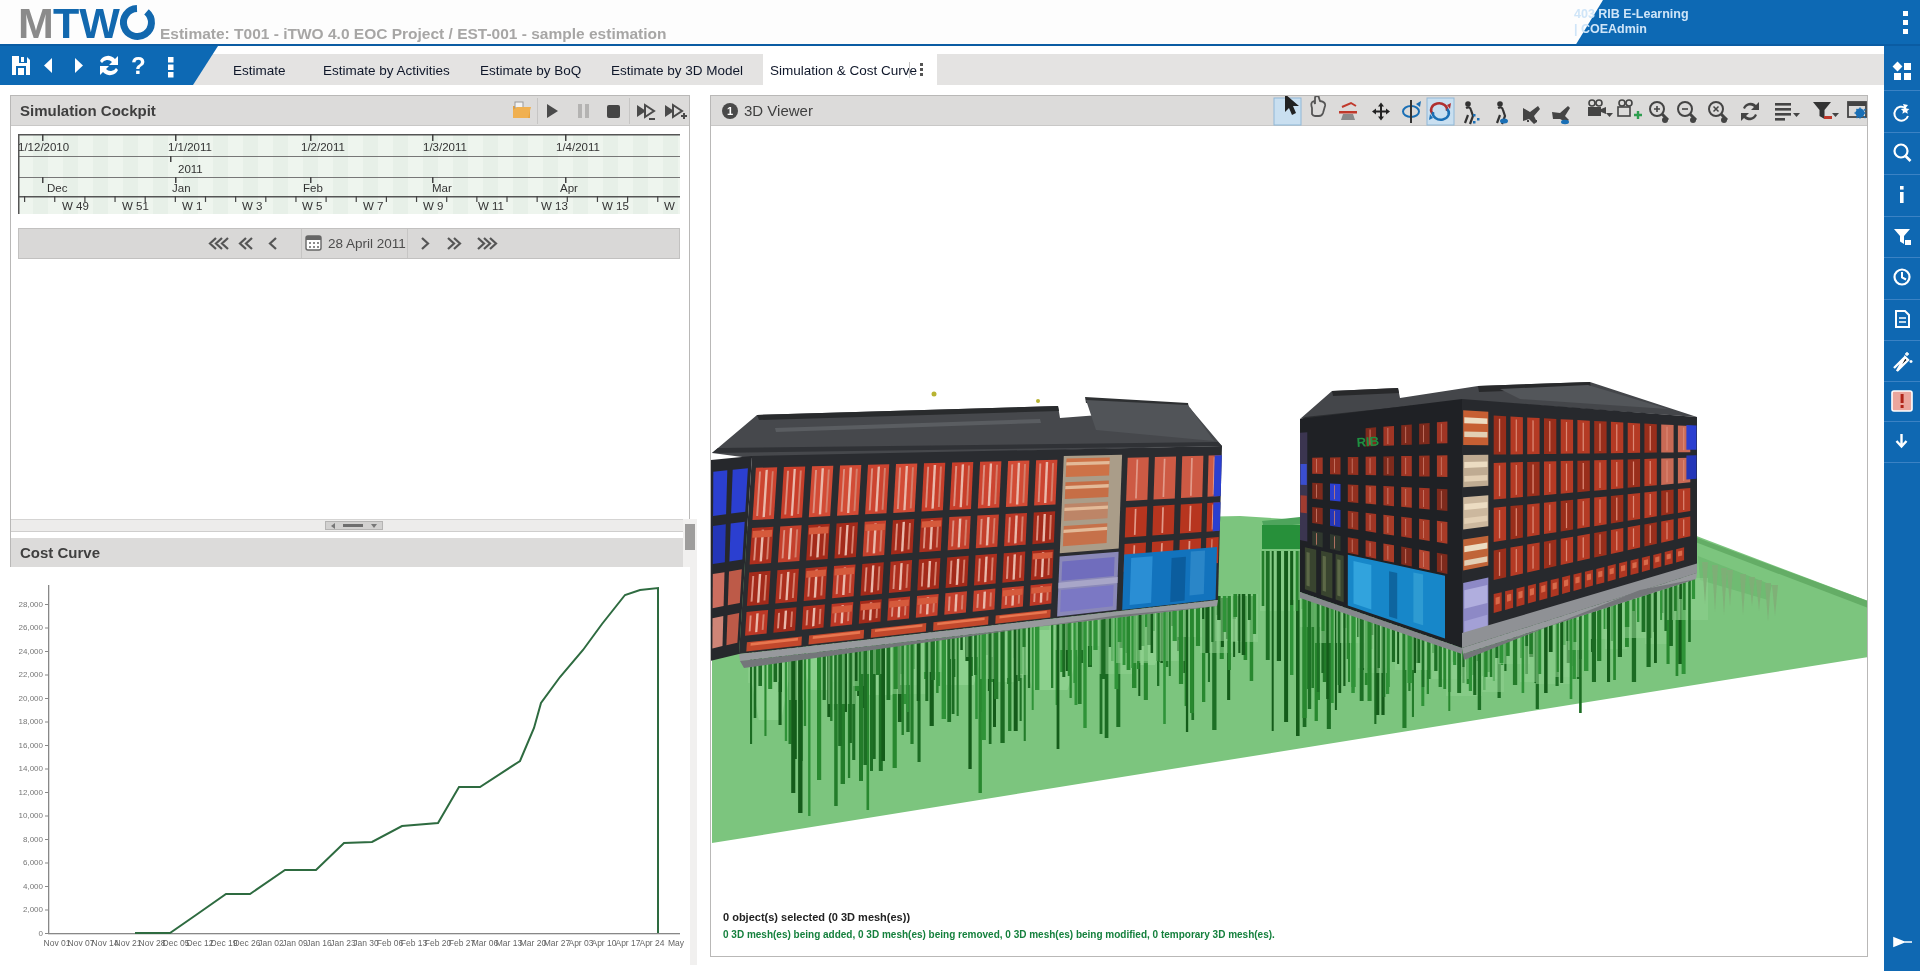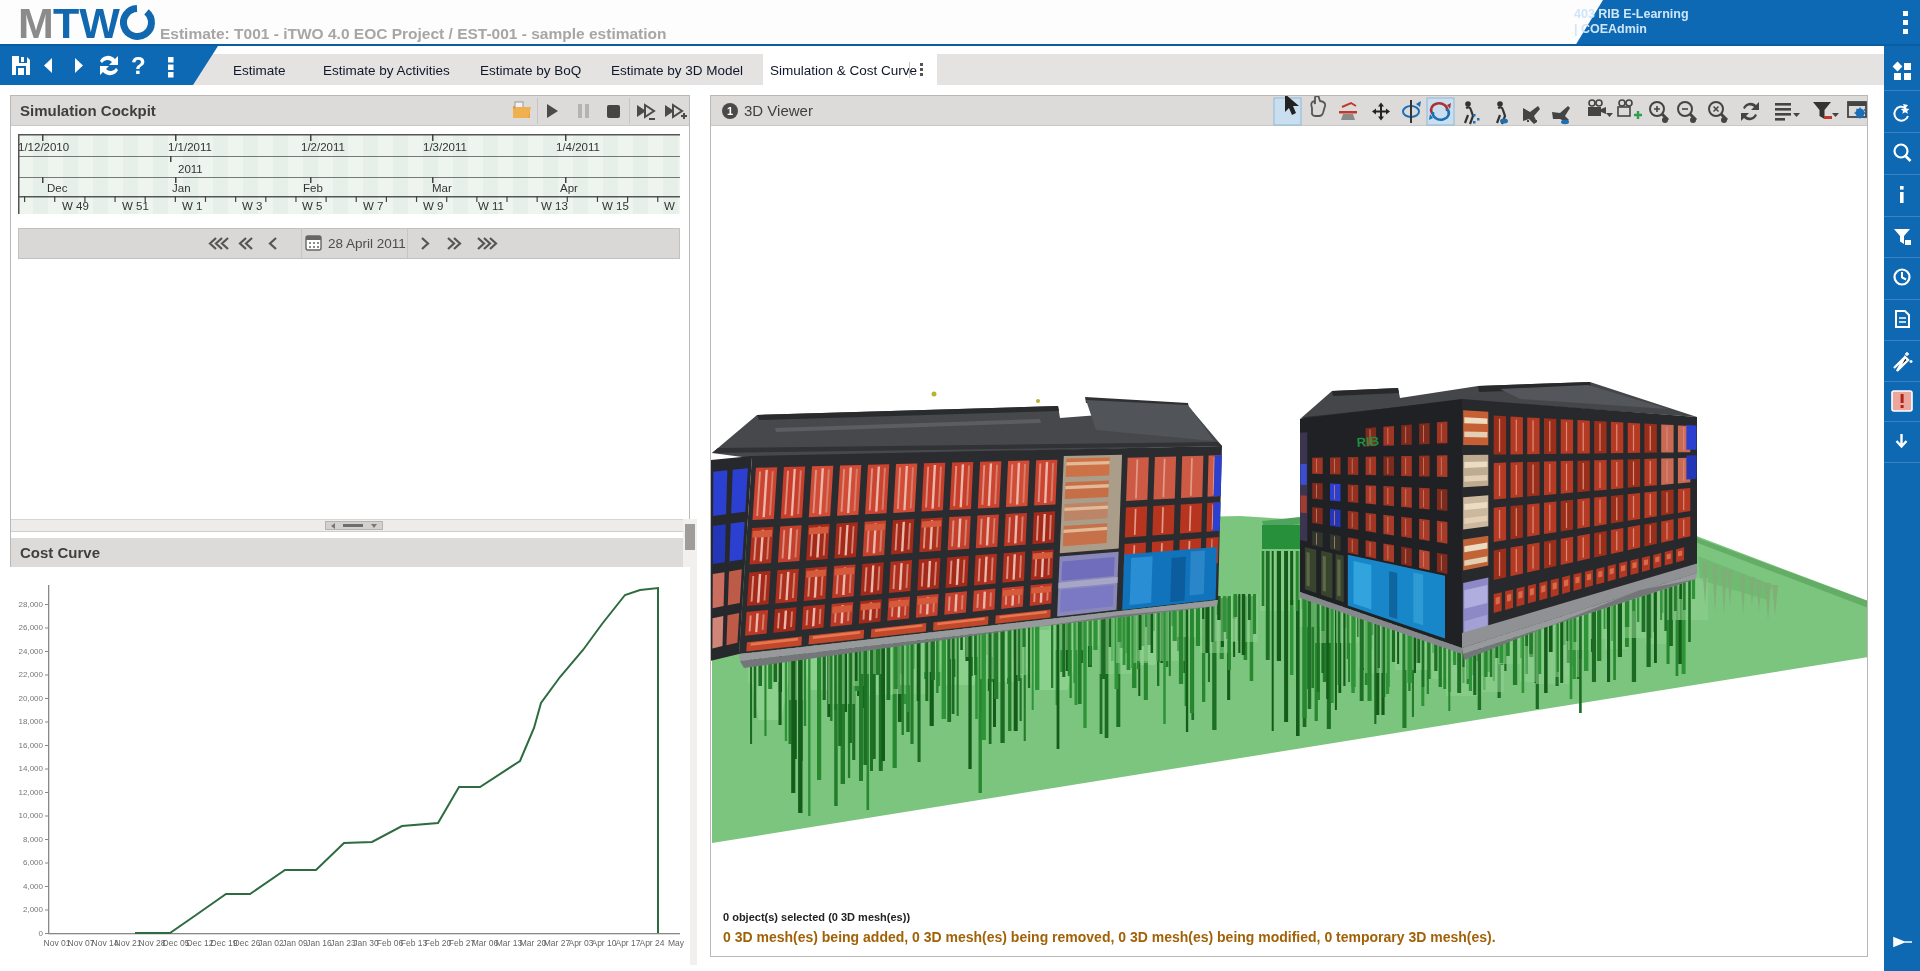--- a/index.html
+++ b/index.html
@@ -1308,21 +1308,21 @@
 <polygon points="1666.6,554.5 1670.8,553.4 1670.8,558.4 1666.6,559.5" fill="#d96a4a"></polygon>
 <polygon points="1676.1,549.3 1684.1,547.3 1684.1,560.2 1676.1,562.4" fill="#b03722"></polygon>
 <polygon points="1678.0,551.6 1682.2,550.5 1682.2,555.4 1678.0,556.5" fill="#d96a4a"></polygon>
 <polygon points="1462.0,633.1 1697.0,563.6 1697.0,573.0 1462.0,648.0" fill="#8f9195"></polygon>
 <polygon points="1462,648 1697,573 1696,579 1463,654" fill="#97999d"></polygon>
 <polygon points="1463,654 1696,579 1640,590 1464,660" fill="#74767a"></polygon>
 <polygon points="1300,592 1462,648 1462,654 1300,598" fill="#85878c"></polygon>
       </svg>
     </div>
 <div class="abs" style="left:723px;top:911px;font-size:11px;font-weight:bold;color:#222">0 object(s) selected (0 3D mesh(es))</div>
-<div class="abs" style="left:723px;top:929px;font-size:14px;font-weight:bold;color:#a16207">0 3D mesh(es) being added, 0 3D mesh(es) being removed, 0 3D mesh(es) being modified, 0 temporary 3D mesh(es).</div>
+<div class="abs" style="left:723px;top:929px;font-size:10px;font-weight:bold;color:#15803d">0 3D mesh(es) being added, 0 3D mesh(es) being removed, 0 3D mesh(es) being modified, 0 temporary 3D mesh(es).</div>
 <div class="abs" style="left:1884px;top:46px;width:36px;height:925px;background:#0f68b2"></div>
 <div class="abs" style="left:1884px;top:90px;width:36px;height:1px;background:#3b82c4"></div>
 <div class="abs" style="left:1884px;top:132px;width:36px;height:1px;background:#3b82c4"></div>
 <div class="abs" style="left:1884px;top:174px;width:36px;height:1px;background:#3b82c4"></div>
 <div class="abs" style="left:1884px;top:216px;width:36px;height:1px;background:#3b82c4"></div>
 <div class="abs" style="left:1884px;top:257px;width:36px;height:1px;background:#3b82c4"></div>
 <div class="abs" style="left:1884px;top:299px;width:36px;height:1px;background:#3b82c4"></div>
 <div class="abs" style="left:1884px;top:340px;width:36px;height:1px;background:#3b82c4"></div>
 <div class="abs" style="left:1884px;top:381px;width:36px;height:1px;background:#3b82c4"></div>
 <div class="abs" style="left:1884px;top:421px;width:36px;height:1px;background:#3b82c4"></div>

